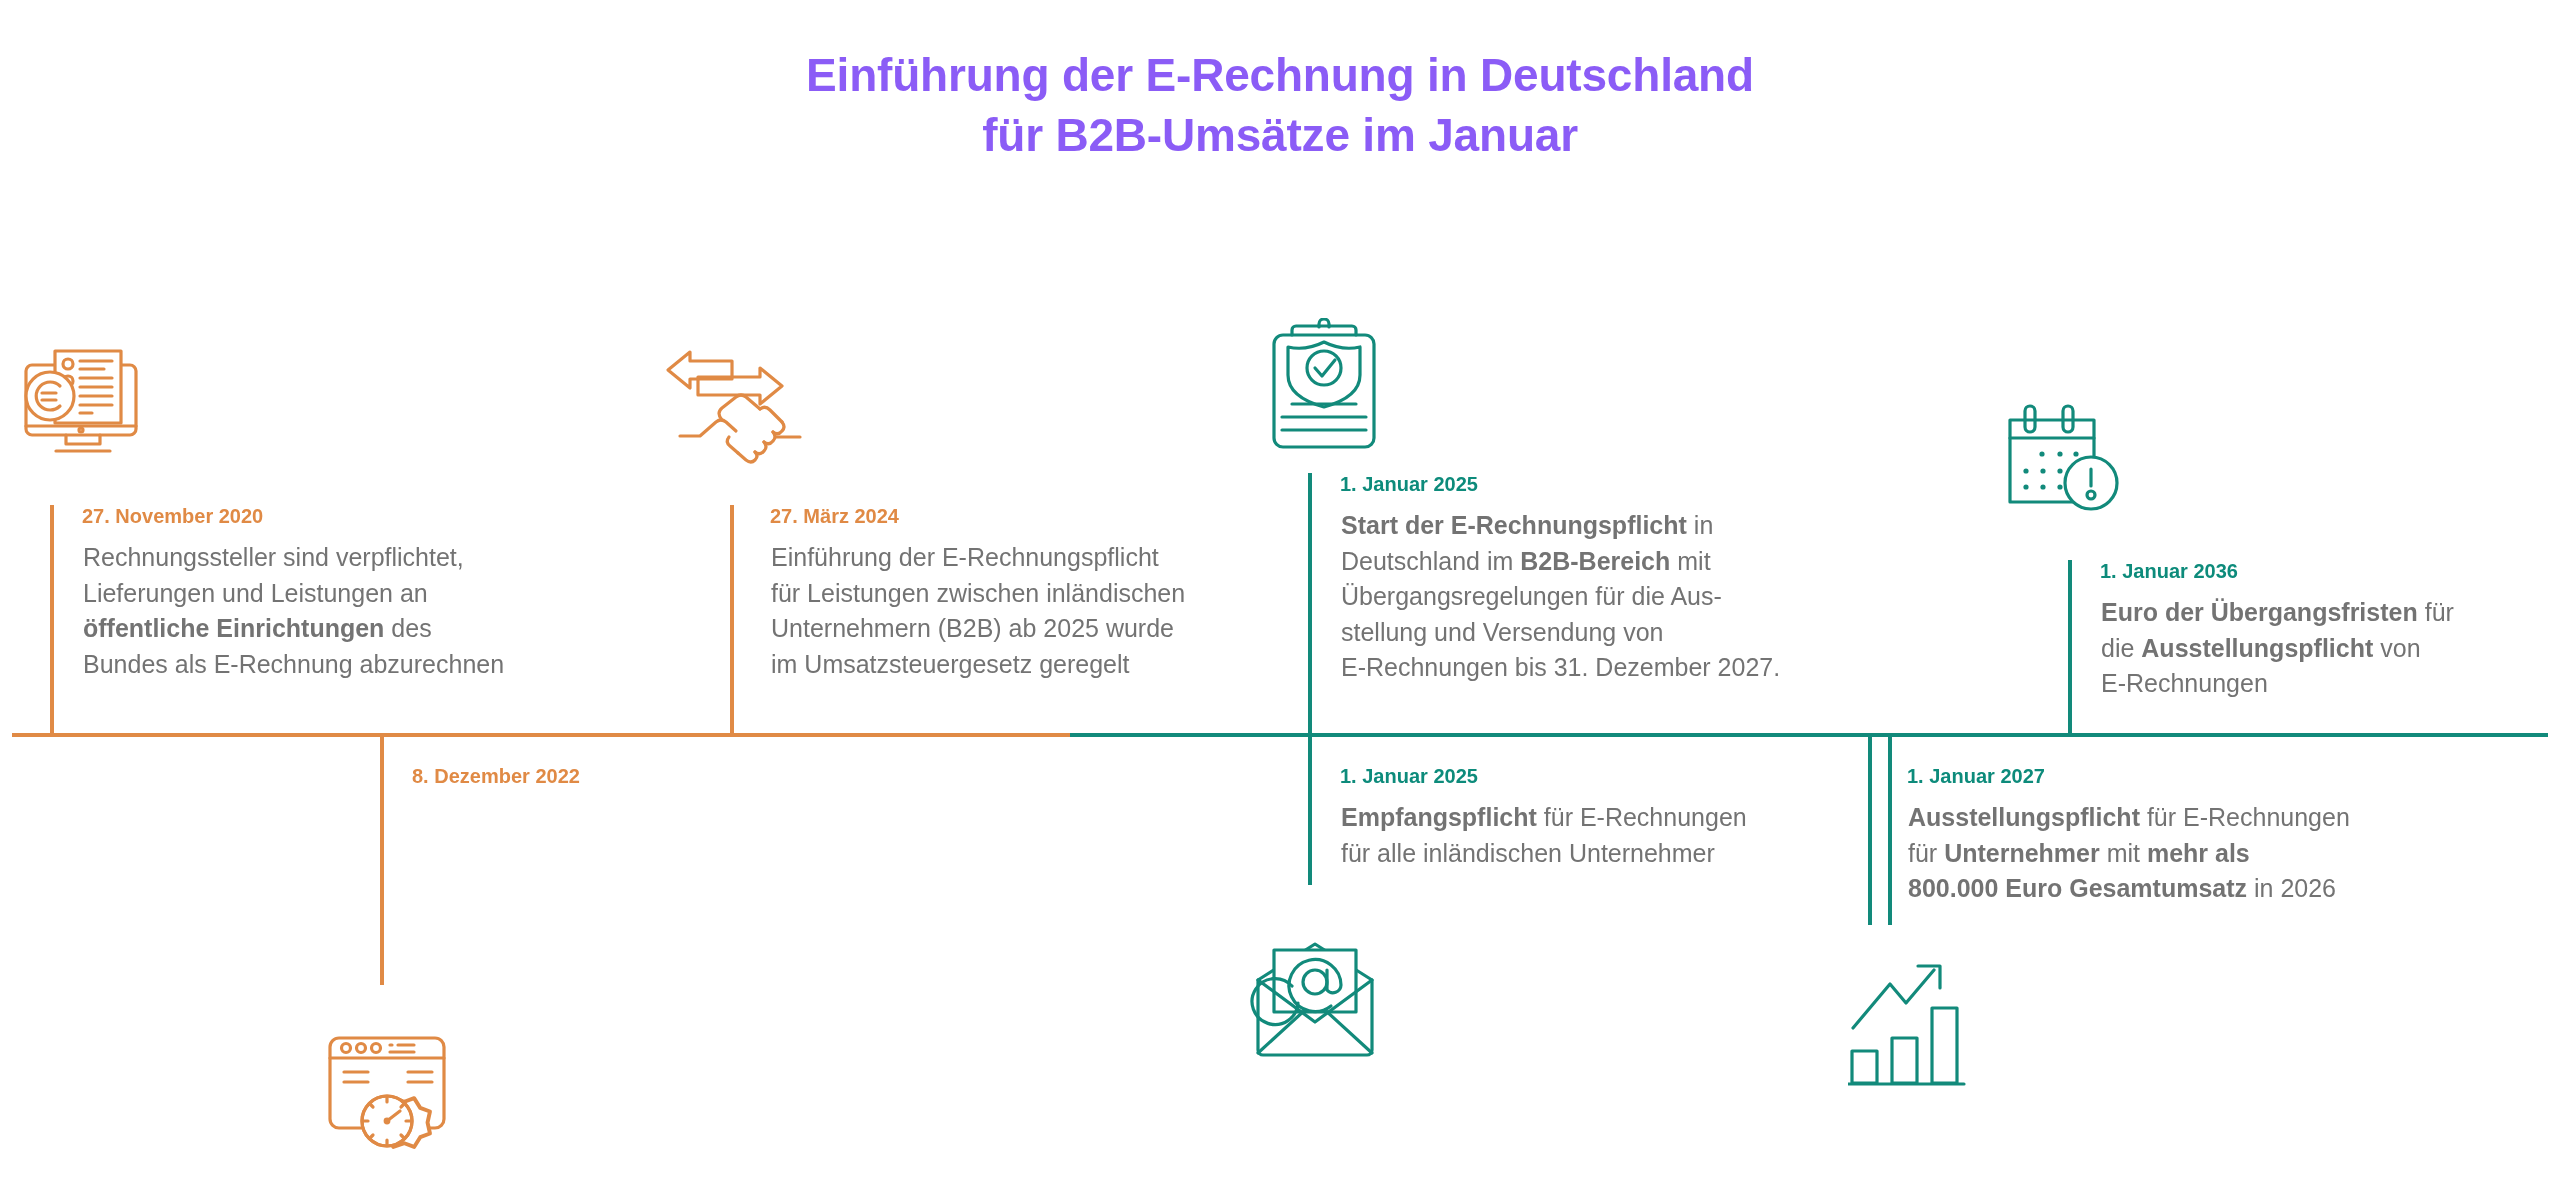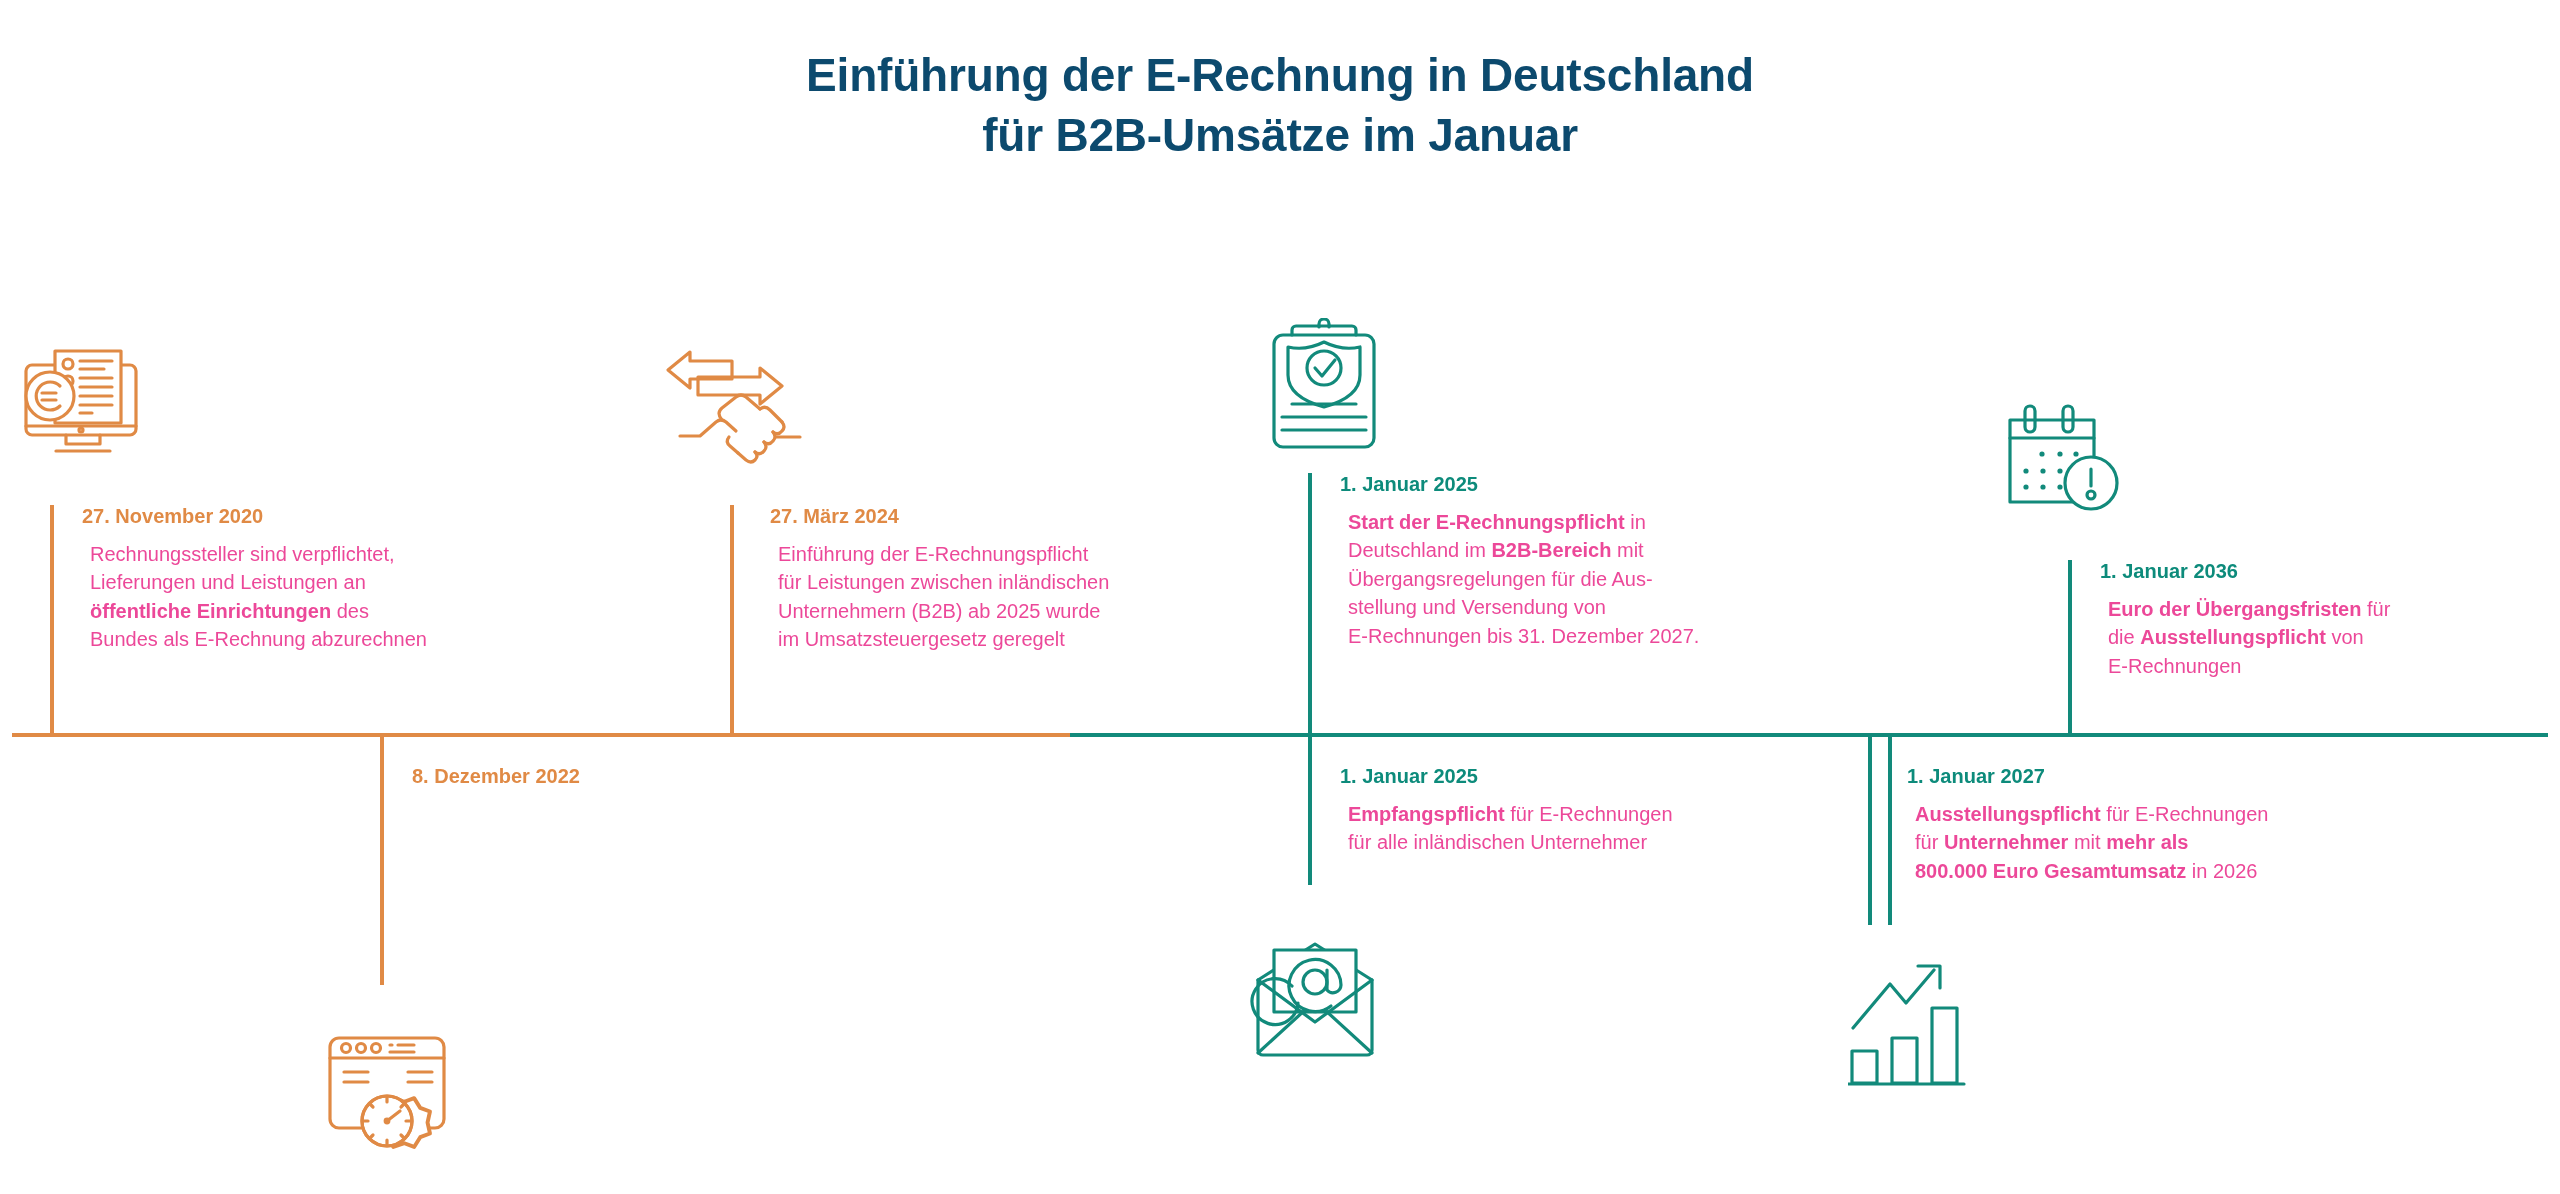--- a/index.html
+++ b/index.html
@@ -19,21 +19,21 @@
 
   
   .title-block {
     position: absolute;
     top: 46px;
     left: 0;
     width: 2560px;
     text-align: center;
   }
   .title-line {
-    color: #0c4a6e;
+    color: #8b5cf6;
     font-size: 46px;
     font-weight: bold;
     line-height: 1.30;
     letter-spacing: -0.2px;
   }
 
   
   .axis {
     position: absolute;
     top: 733px;
@@ -78,24 +78,24 @@
   .entry-date {
     font-size: 20px;
     font-weight: bold;
     margin: 0 0 12px 0;
     line-height: 1.15;
   }
   .entry.orange .entry-date { color: #e08a45; }
   .entry.teal   .entry-date { color: #0d8b7b; }
 
   .entry-body {
-    font-size: 20px;
+    font-size: 25px;
     line-height: 1.42;
-    color: #ec4899;
-    margin: 8px;
+    color: #737373;
+    margin: 1px;
   }
   .entry-body b { font-weight: bold; }
 
   
   .icon {
     position: absolute;
   }
   .icon svg { display: block; }
 </style>
 </head>

